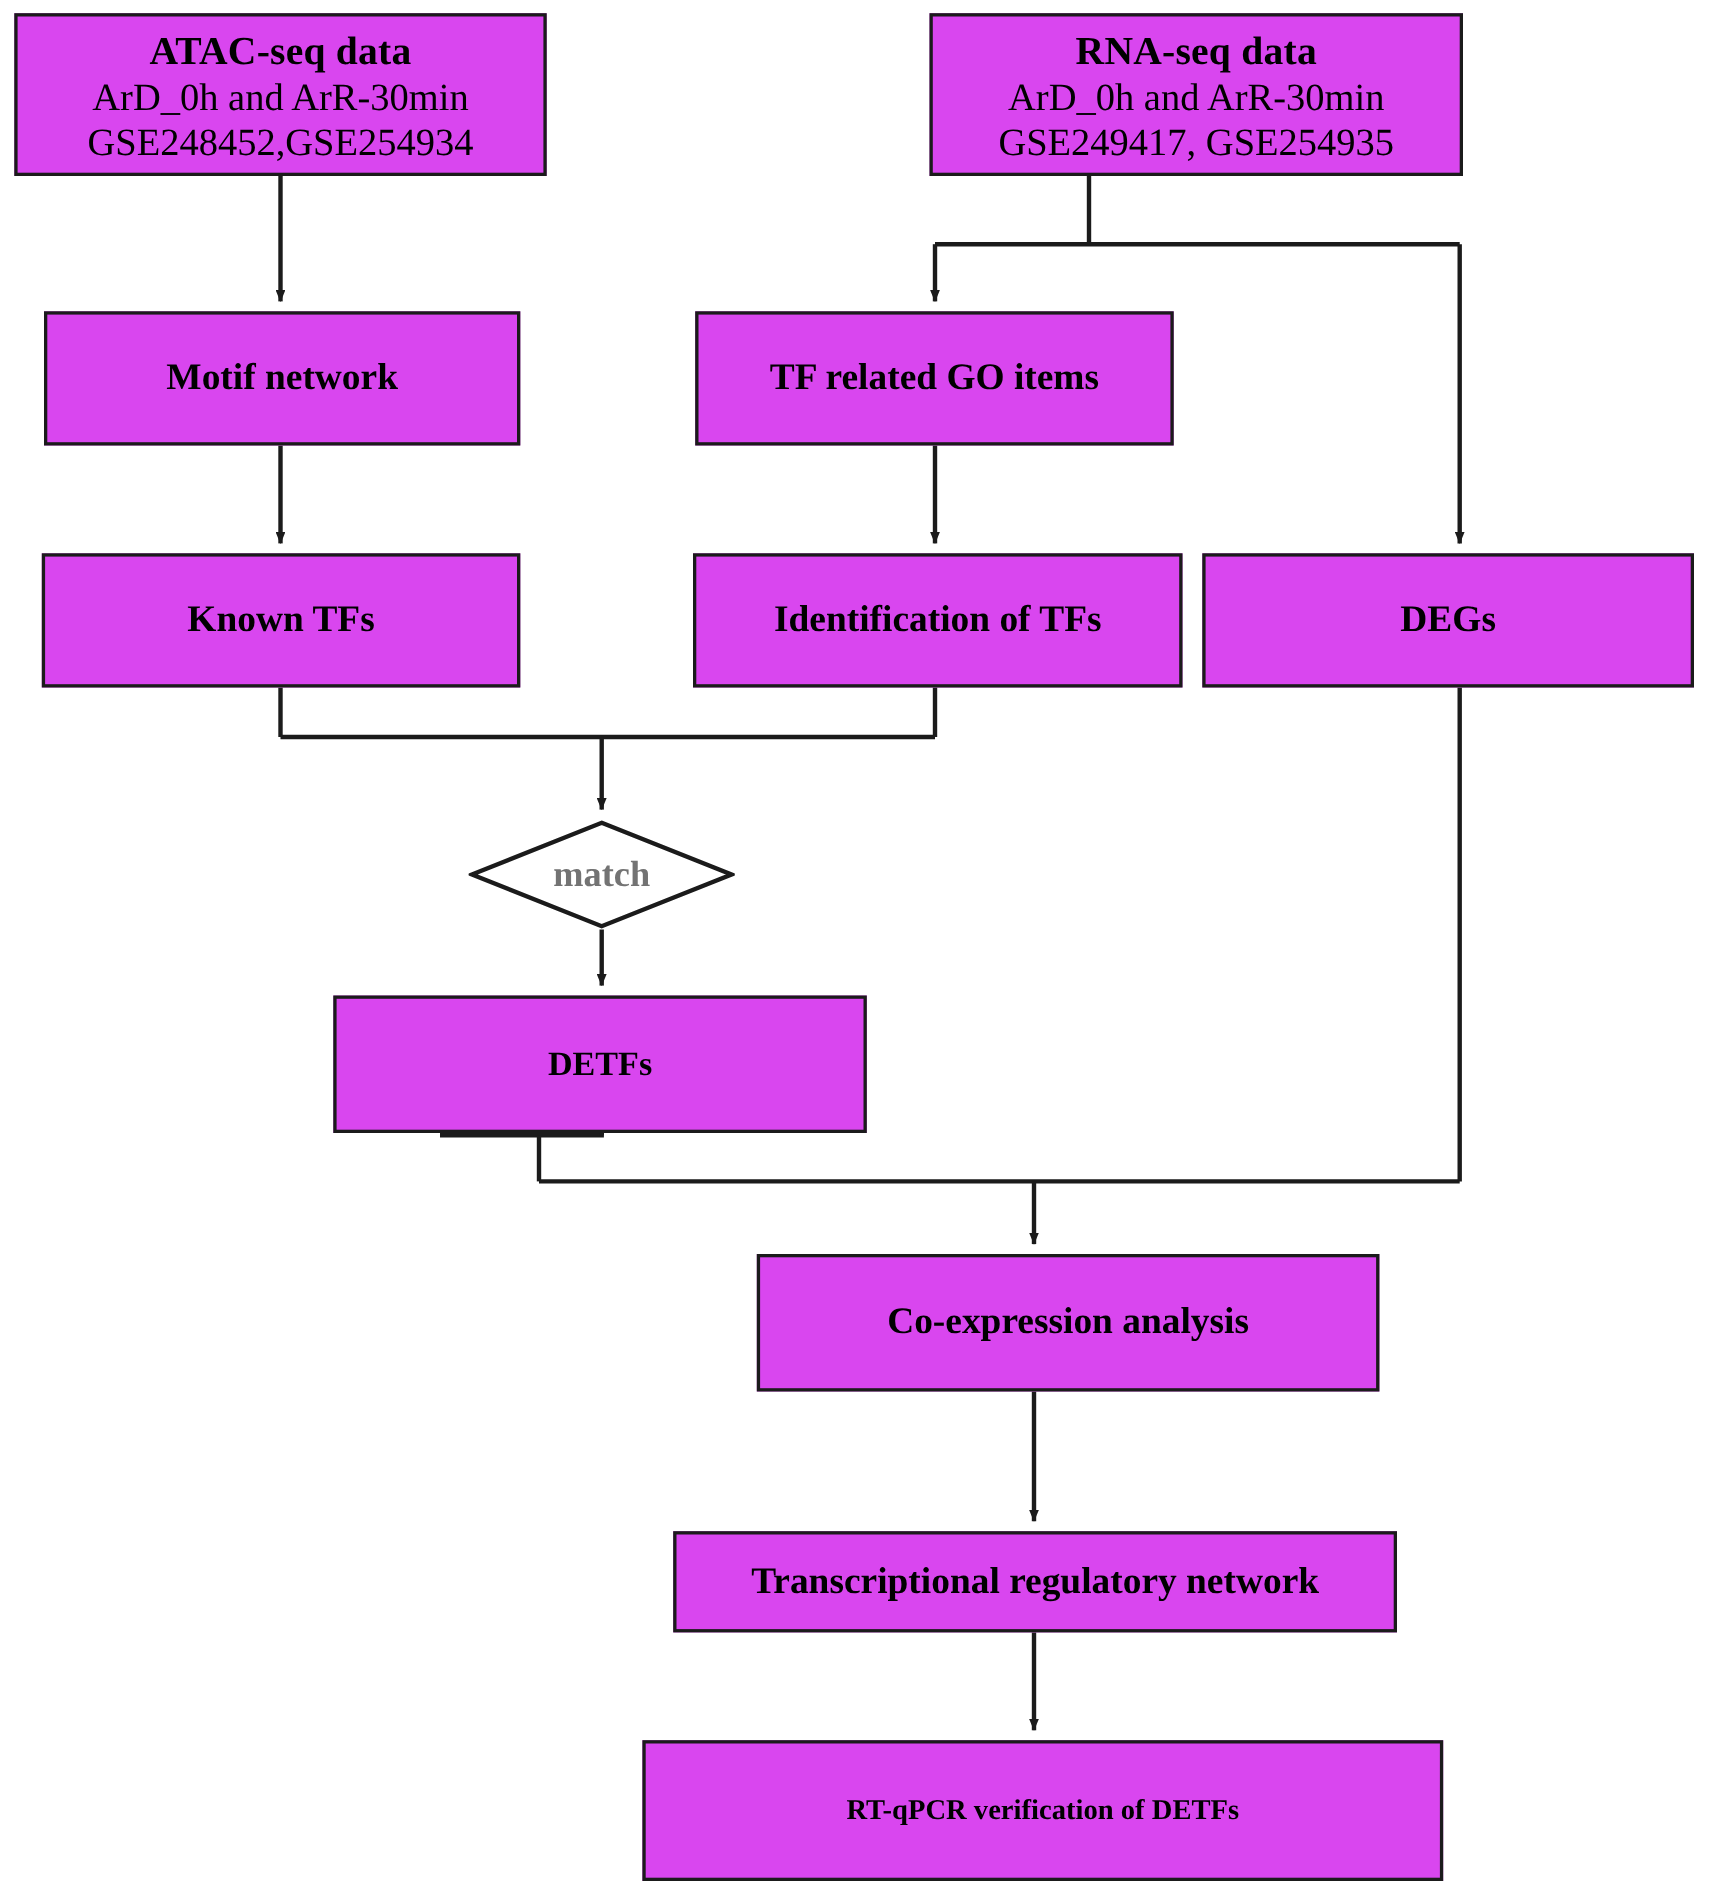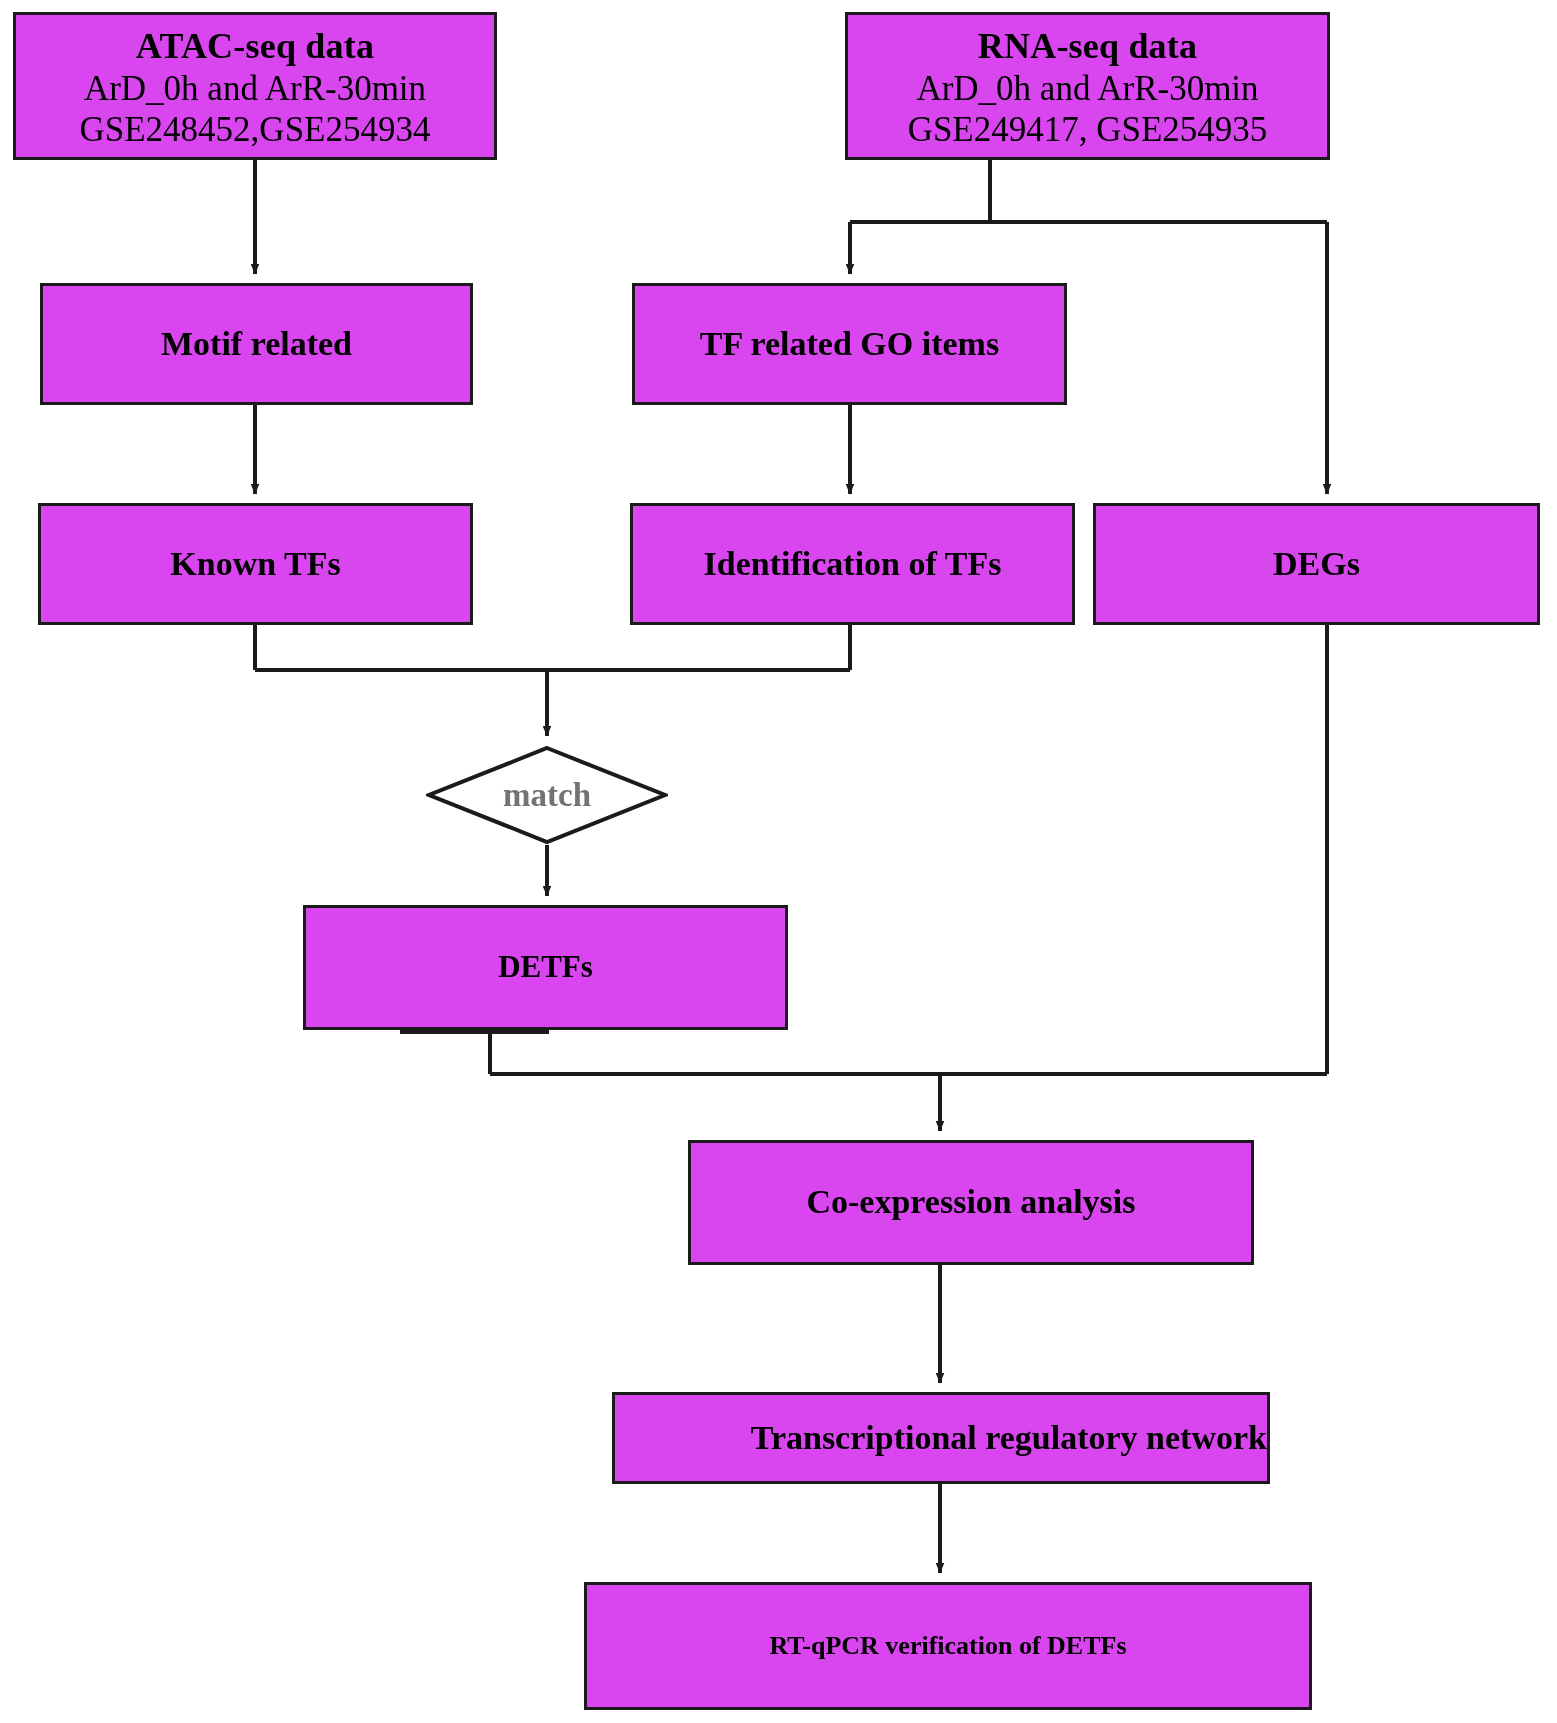--- a/index.html
+++ b/index.html
@@ -86,21 +86,20 @@
     left: 303px; top: 905px;  width: 485px;  height: 125px;
     font-size: 31px;
   }
   .n-coexp {
     left: 688px; top: 1140px; width: 566px;  height: 125px;
     font-size: 34px;
   }
   .n-trn {
     left: 612px; top: 1392px; width: 658px;  height: 92px;
     font-size: 34px;
-    align-items: flex-end;
   }
   .n-rtqpcr {
     left: 584px; top: 1582px; width: 728px;  height: 128px;
     font-size: 26px;
   }
   
   .diamond-wrap {
     position: absolute;
     left: 426px;
     top: 745px;
@@ -177,21 +176,21 @@
     <div class="sub">GSE248452,GSE254934</div>
   </div>
 
   <div class="node n-rna">
     <div class="title">RNA-seq data</div>
     <div class="sub">ArD_0h and ArR-30min</div>
     <div class="sub">GSE249417, GSE254935</div>
   </div>
 
   <div class="node n-motif">
-    <div class="title">Motif related</div>
+    <div class="title">Motif network</div>
   </div>
 
   <div class="node n-goitems">
     <div class="title">TF related GO items</div>
   </div>
 
   <div class="node n-knowntfs">
     <div class="title">Known TFs</div>
   </div>
 

